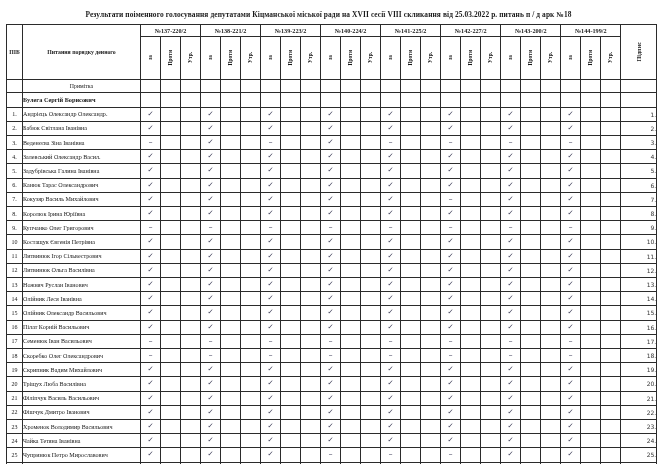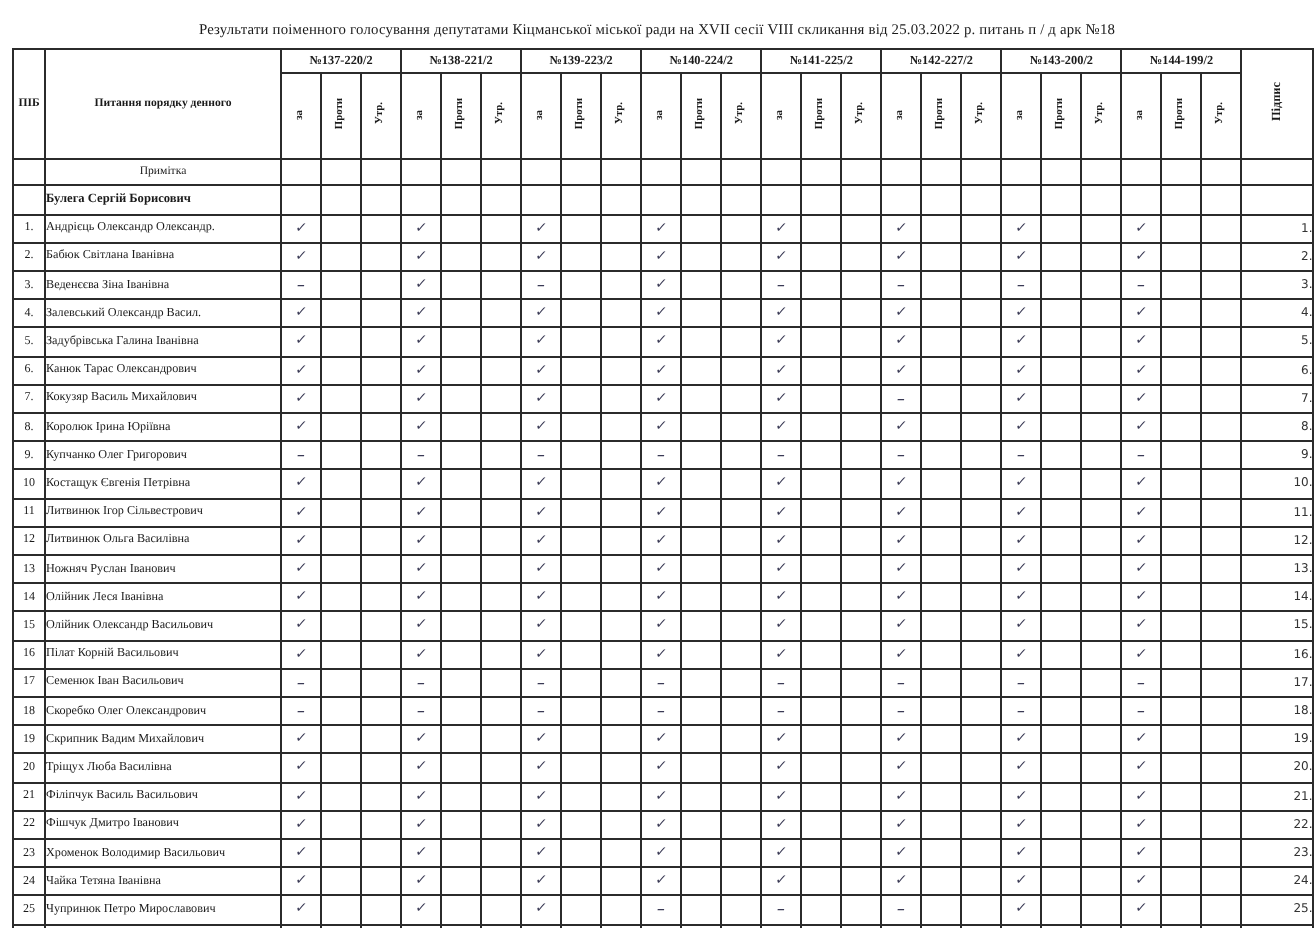--- a/index.html
+++ b/index.html
@@ -17,21 +17,21 @@
   #sheet {
     position: relative;
     width: 657px;
     height: 464px;
     box-sizing: border-box;
     padding: 8px 6px 4px 6px;
   }
   #doc-title {
     text-align: center;
     font-size: 7.4px;
-    font-weight: 400;
+    font-weight: 700;
     letter-spacing: 0.1px;
     margin: 2px 0 5px 0;
     white-space: nowrap;
   }
   table.vote {
     border-collapse: collapse;
     table-layout: fixed;
     width: 645px;
     font-size: 5.6px;
   }

